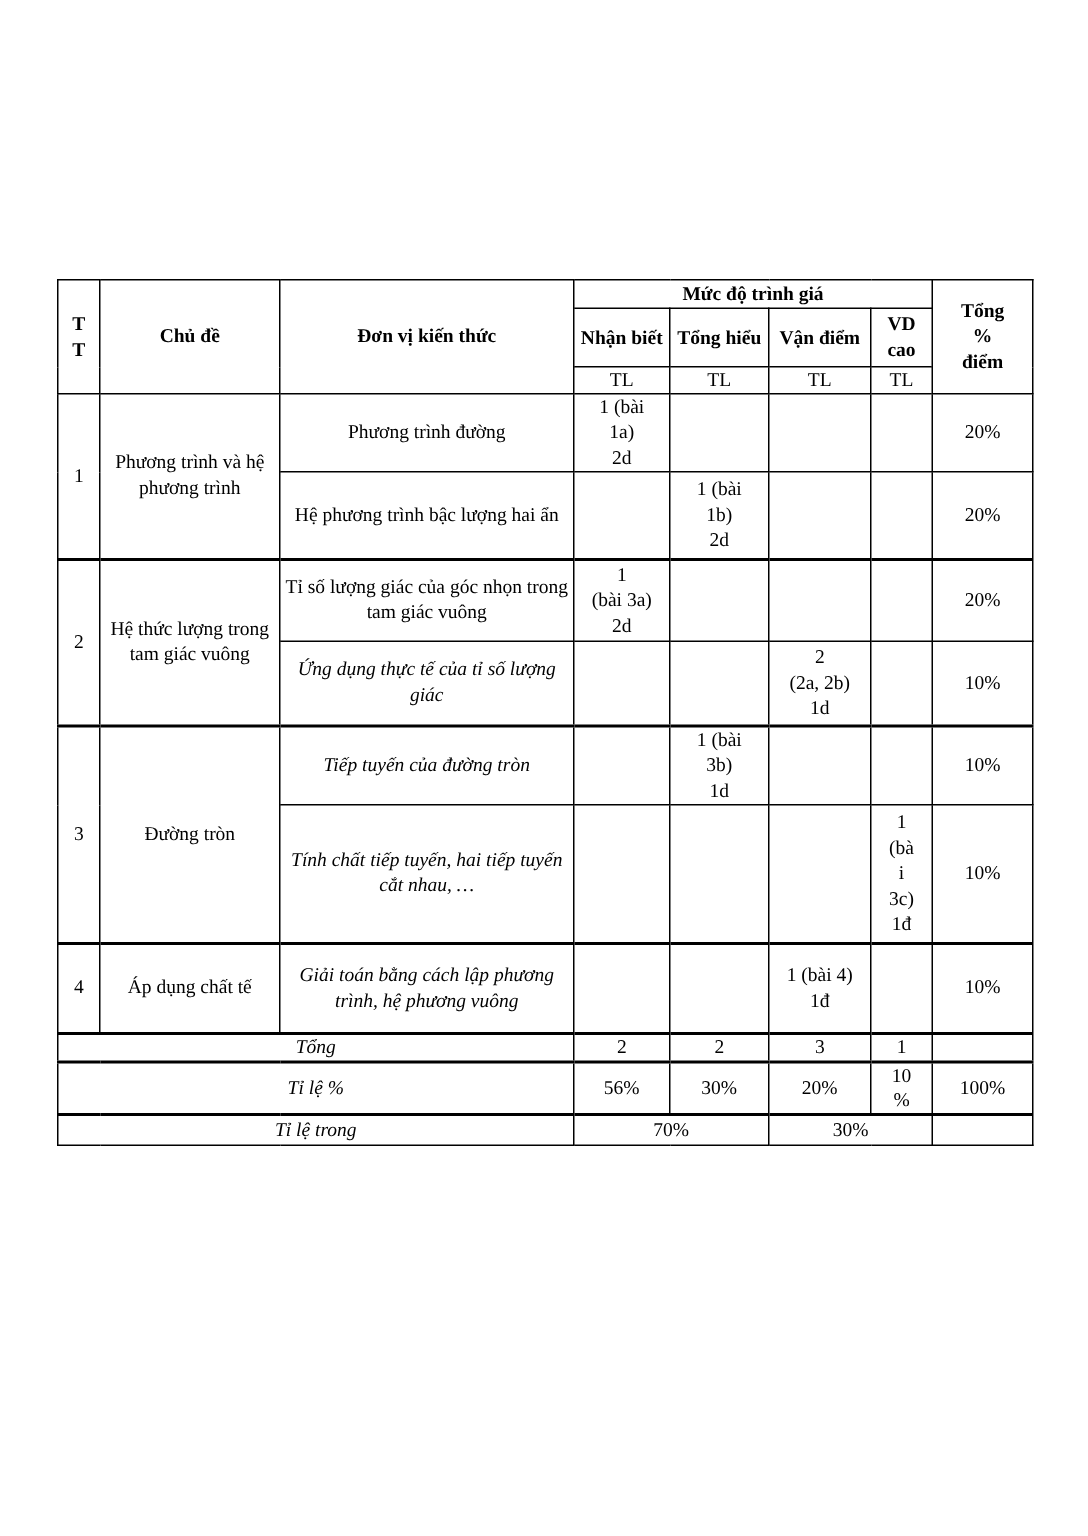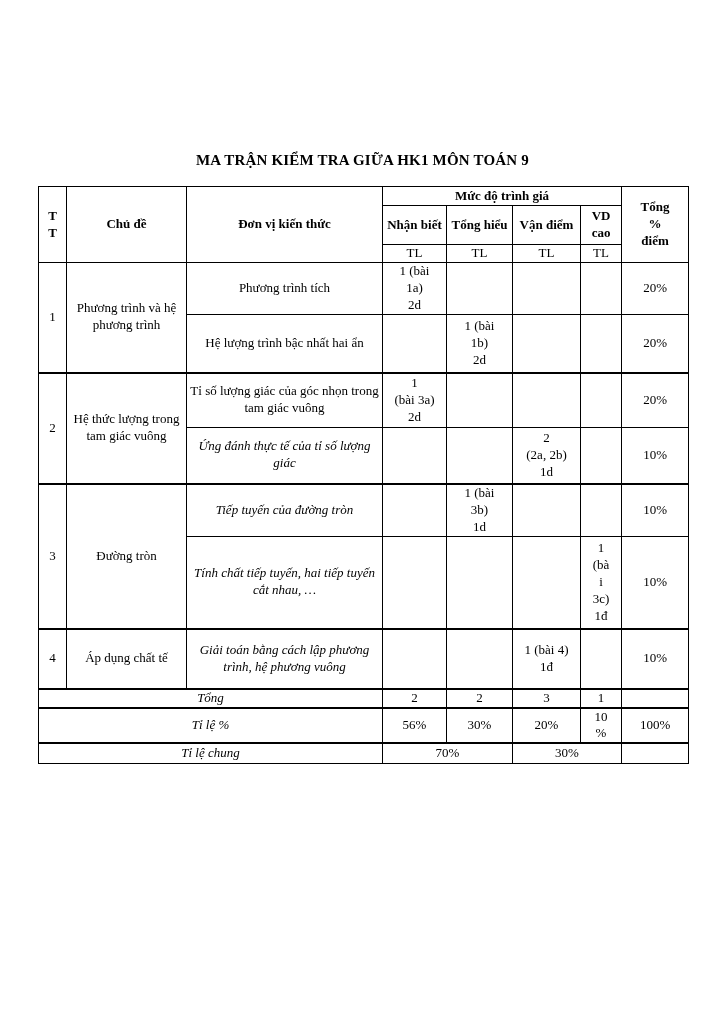--- a/index.html
+++ b/index.html
@@ -48,21 +48,20 @@
   .b  { font-weight: bold; }
   .bi { font-weight: bold; font-style: italic; }
   .pre { white-space: pre-line; }
   tr.thick td, tr.thick th { border-top-width: 2px; }
 </style>
 </head>
 <body>
 
 <div class="page">
 
-  <div class="doc-title">MA TRẬN KIỂM TRA GIỮA HK1 MÔN TOÁN 9</div>
 
   <table class="matrix">
     <colgroup>
       <col style="width:28px">
       <col style="width:120px">
       <col style="width:196px">
       <col style="width:64px">
       <col style="width:66px">
       <col style="width:68px">
       <col style="width:41px">
@@ -89,31 +88,31 @@
     <tr style="height:18px">
       <td>TL</td>
       <td>TL</td>
       <td>TL</td>
       <td>TL</td>
     </tr>
 
     <tr style="height:52px">
       <td rowspan="2" class="b">1</td>
       <td rowspan="2" class="b">Phương trình và hệ phương trình</td>
-      <td class="b">Phương trình tích</td>
+      <td class="b">Phương trình đường</td>
       <td class="pre">1 (bài
 1a)
 2d</td>
       <td></td>
       <td></td>
       <td></td>
       <td>20%</td>
     </tr>
     <tr style="height:58px">
-      <td class="b">Hệ lượng trình bậc nhất hai ẩn</td>
+      <td class="b">Hệ phương trình bậc lượng hai ẩn</td>
       <td></td>
       <td class="pre">1 (bài
 1b)
 2d</td>
       <td></td>
       <td></td>
       <td>20%</td>
     </tr>
 
     <tr class="thick" style="height:55px">
@@ -122,21 +121,21 @@
       <td class="b">Tỉ số lượng giác của góc nhọn trong tam giác vuông</td>
       <td class="pre">1
 (bài 3a)
 2d</td>
       <td></td>
       <td></td>
       <td></td>
       <td>20%</td>
     </tr>
     <tr style="height:56px">
-      <td class="bi">Ứng đánh thực tế của tỉ số lượng giác</td>
+      <td class="bi">Ứng dụng thực tế của tỉ số lượng giác</td>
       <td></td>
       <td></td>
       <td class="pre">2
 (2a, 2b)
 1d</td>
       <td></td>
       <td>10%</td>
     </tr>
 
     <tr class="thick" style="height:53px">
@@ -187,21 +186,21 @@
     <tr class="thick" style="height:34px">
       <td colspan="3" class="bi">Tỉ lệ %</td>
       <td>56%</td>
       <td>30%</td>
       <td>20%</td>
       <td class="pre">10
 %</td>
       <td>100%</td>
     </tr>
     <tr class="thick" style="height:20px">
-      <td colspan="3" class="bi">Tỉ lệ chung</td>
+      <td colspan="3" class="bi">Tỉ lệ trong</td>
       <td colspan="2">70%</td>
       <td colspan="2">30%</td>
       <td></td>
     </tr>
   </tbody>
     </table>
 
 </div>
 
 </body></html>

